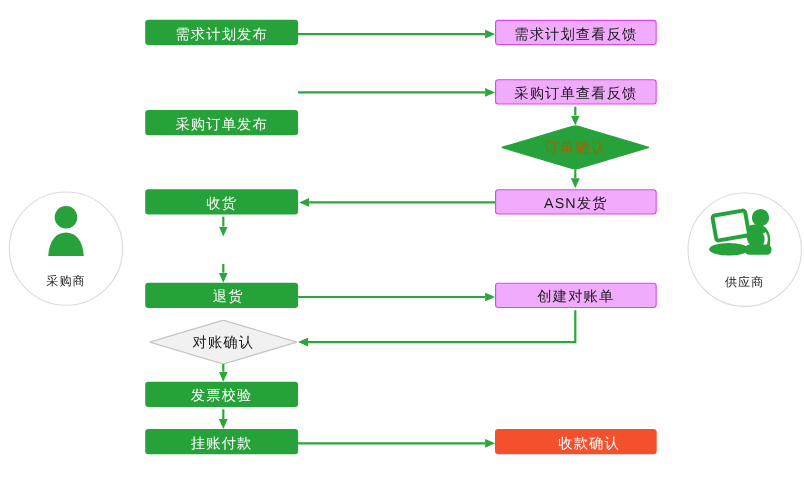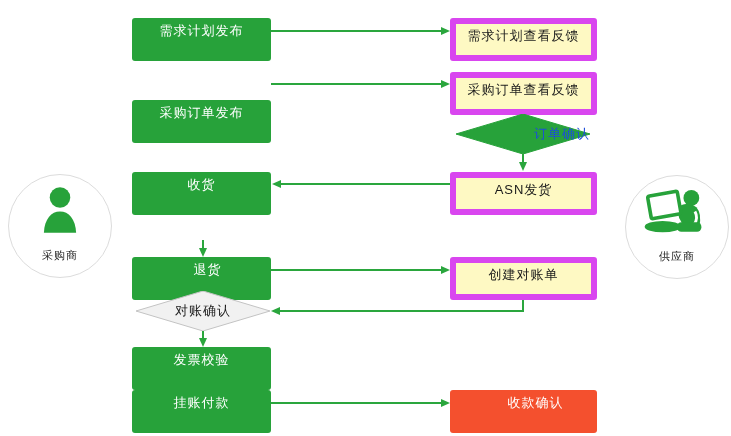--- a/index.html
+++ b/index.html
@@ -4,36 +4,36 @@
 <style>
   html,body{margin:0;padding:0;background:#ffffff;}
   .stage{
     position:relative;width:731px;height:436px;background:#ffffff;
     font-family:"Liberation Sans","DejaVu Sans",sans-serif;overflow:hidden;
   }
   .arrows{position:absolute;left:0;top:0;width:731px;height:436px;}
   .arrow{stroke:#2AA63D;stroke-width:2;fill:none;marker-end:url(#ah);}
 
   .node{
-    position:absolute;height:43px;line-height:25px;text-align:center;
+    position:absolute;height:23px;line-height:25px;text-align:center;
     font-size:13px;border-radius:3px;letter-spacing:1px;box-sizing:border-box;
     white-space:nowrap;
   }
   .node.green{background:#27A23A;color:#ffffff;}
-  .node.white{background:#fef9c3;border:6px solid #d946ef;color:#1a1a1a;line-height:23px;}
+  .node.white{background:#f0abfc;border:1px solid #d946ef;color:#1a1a1a;line-height:23px;}
   .node.red{background:#F4502E;color:#ffffff;padding-left:24px;}
 
   .diamond{position:absolute;width:134px;height:40px;}
   .diamond svg{position:absolute;left:0;top:0;width:100%;height:100%;}
   .diamond .d-label{
     position:absolute;left:0;right:0;top:0;bottom:0;line-height:40px;
     text-align:center;font-size:13px;letter-spacing:1px;white-space:nowrap;
   }
   .diamond.green .d-shape{fill:#27A23A;stroke:#27A23A;}
-  .diamond.green .d-label{color:#1d4ed8;text-align:right;}
+  .diamond.green .d-label{color:#a16207;}
   .diamond.gray .d-shape{fill:#F1F1F1;stroke:#C3C3C3;}
   .diamond.gray .d-label{color:#1a1a1a;}
 
   .actor{
     position:absolute;width:104px;height:104px;border-radius:50%;
     background:#ffffff;border:1px solid #dcdcdc;box-sizing:border-box;
   }
   .actor .actor-icon{position:absolute;left:50%;transform:translateX(-50%);}
   .actor .actor-label{
     position:absolute;left:0;right:0;bottom:14px;text-align:center;

